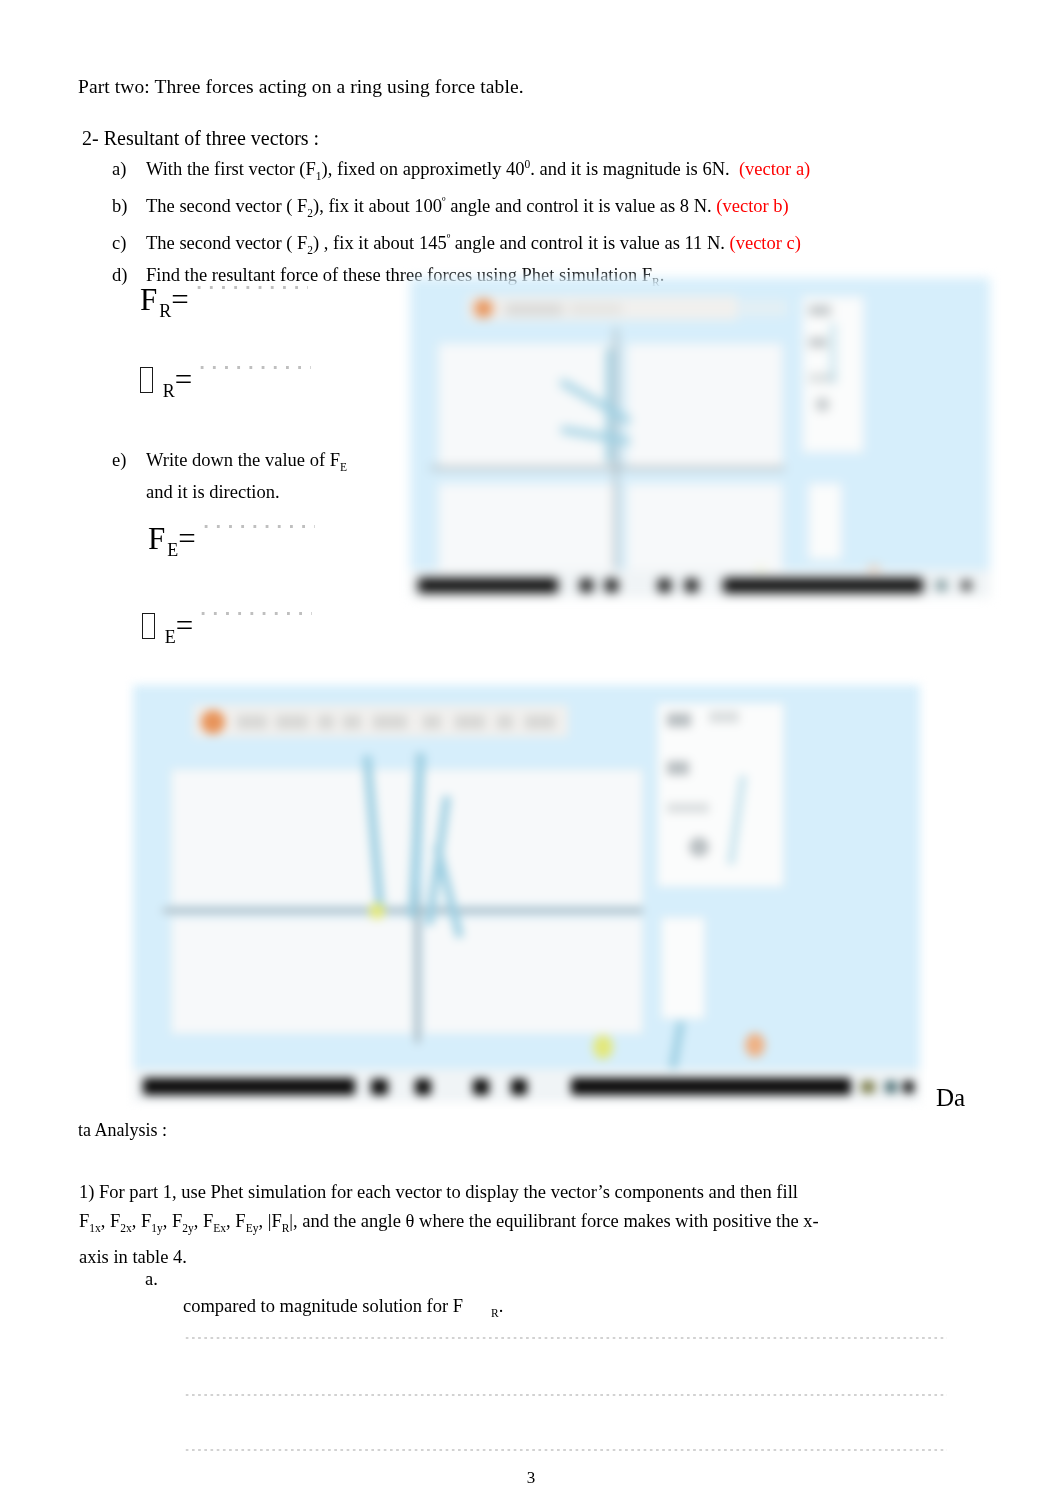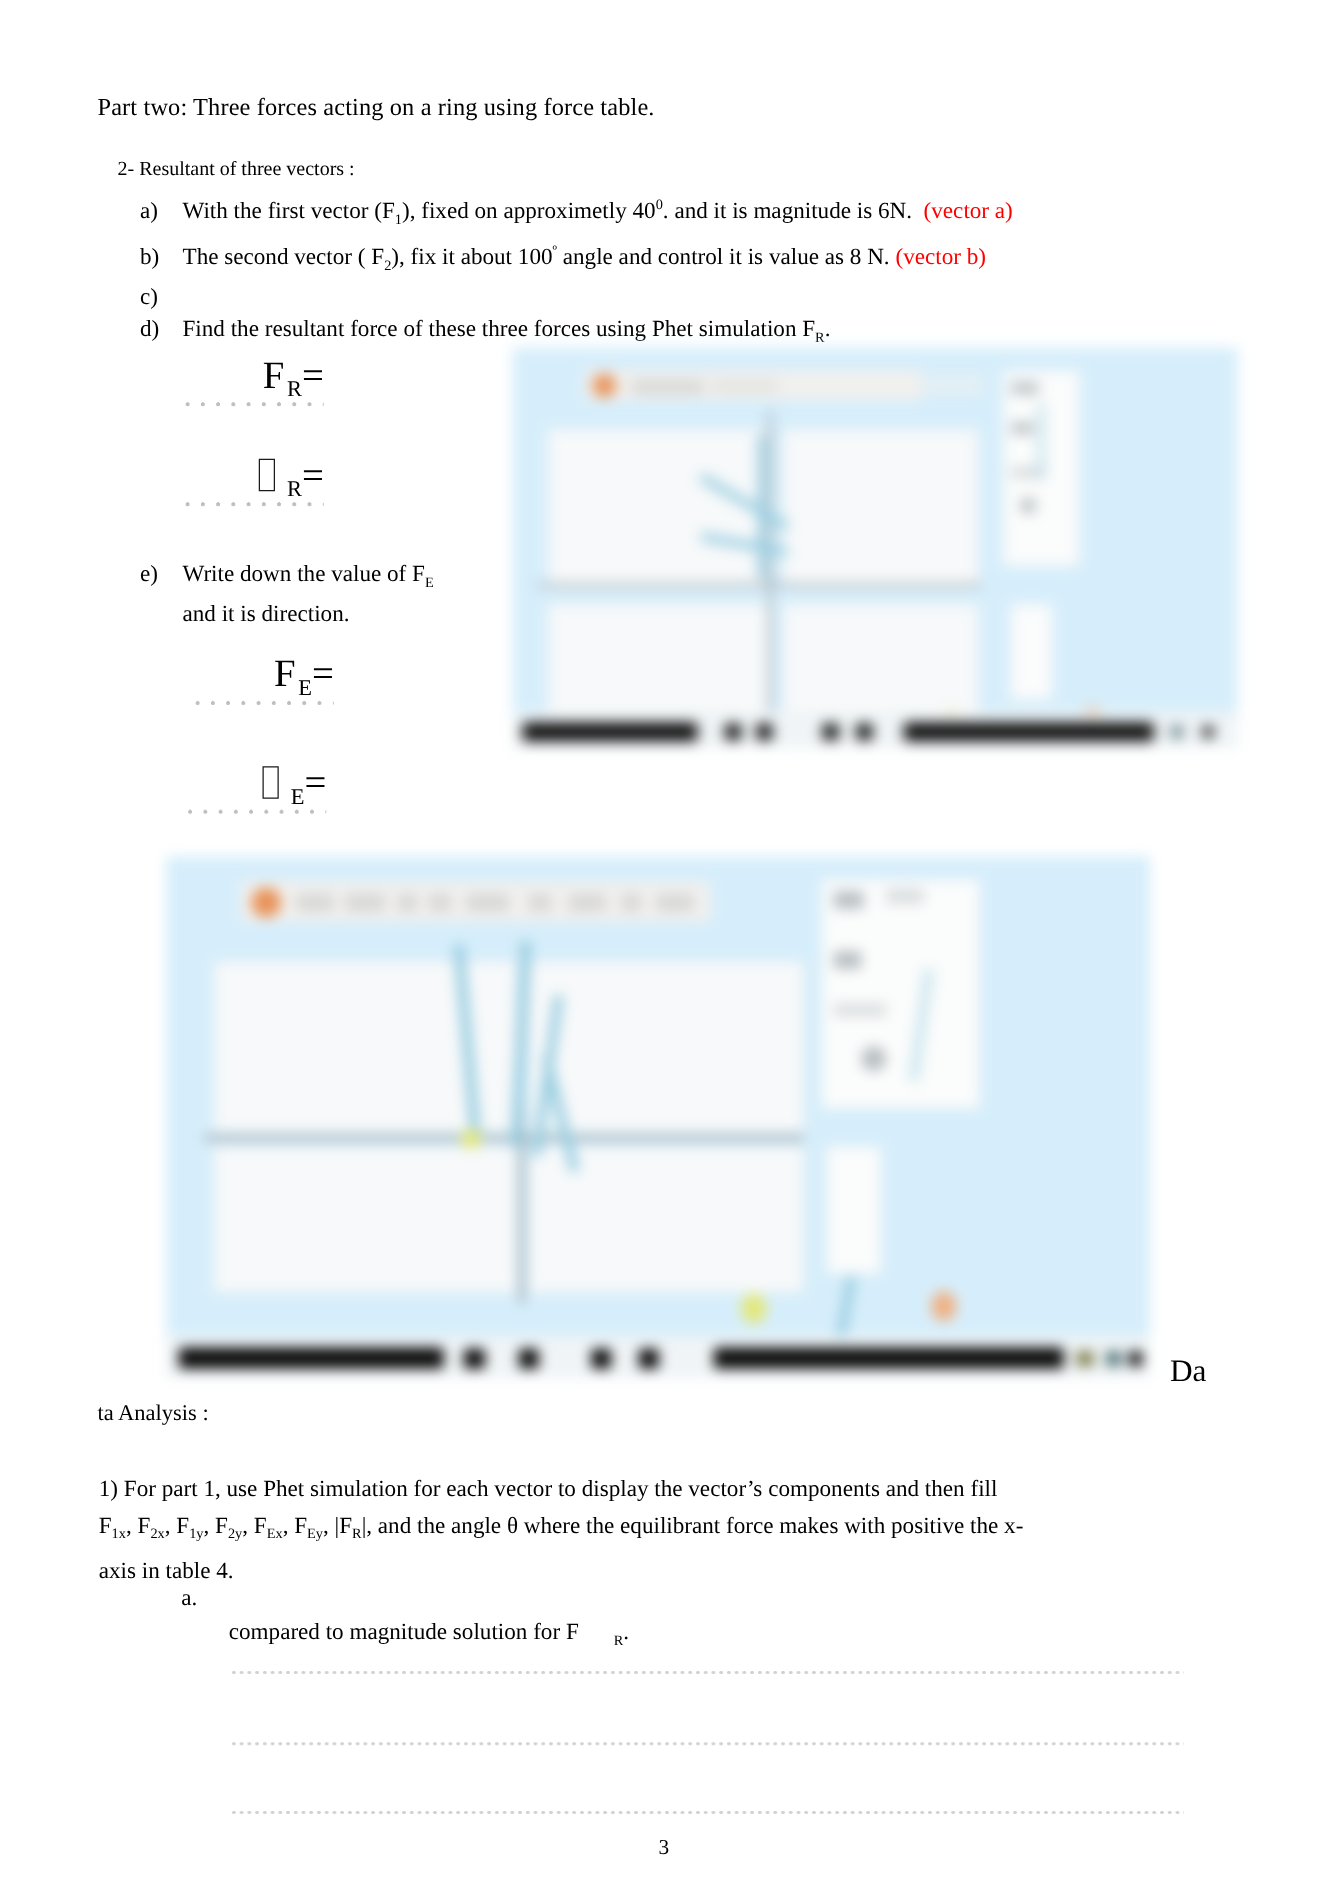--- a/index.html
+++ b/index.html
@@ -29,23 +29,23 @@
 
   .title-line {
     left: 78px;
     top: 28px;
     font-size: 19.5px;
     letter-spacing: 0.1px;
     white-space: nowrap;
   }
 
   .section-line {
-    left: 94px;
+    left: 82px;
     top: 79px;
-    font-size: 16px;
+    font-size: 20px;
     white-space: nowrap;
     text-align: right;
   }
 
   
   .olist {
     position: absolute;
     left: 112px;
     top: 104px;
     width: 840px;
@@ -63,23 +63,22 @@
   }
   .olist-text { flex: 0 0 auto; }
   .red { color: #ff0000; }
   .sup { font-size: 0.62em; vertical-align: super; }
   .sub { font-size: 0.62em; vertical-align: sub; }
 
   
   .blank-block { position: absolute; }
   .blank-row {
     display: flex;
-    align-items: flex-end;
-    white-space: nowrap;
-    flex-direction: column;
+    align-items: flex-start;
+    white-space: nowrap;
   }
   .big-sym {
     font-size: 31px;
     line-height: 1;
   }
   .big-sym .sb {
     font-size: 0.58em;
     vertical-align: sub;
     padding-left: 2px;
   }
@@ -257,20 +256,21 @@
       <span class="olist-text"><span>With the first vector (F</span><span class="sub">1</span><span>), fixed on approximetly 40</span><span class="sup">0</span><span>. and it is magnitude is 6N.</span>&nbsp;&nbsp;<span class="red">(vector a)</span></span>
     </div>
 
     <div class="olist-row">
       <span class="olist-marker">b)</span>
       <span class="olist-text"><span>The second vector ( F</span><span class="sub">2</span><span>), fix it about   100</span><span class="sup">º</span><span> angle and  control it is value as 8 N.</span>&nbsp;<span class="red">(vector b)</span></span>
     </div>
 
     <div class="olist-row">
       <span class="olist-marker">c)</span>
+      <span class="olist-text"><span>The second vector ( F</span><span class="sub">2</span><span>) , fix it about  145</span><span class="sup">º</span><span> angle and  control it is value as 11 N.</span>&nbsp;<span class="red">(vector c)</span></span>
     </div>
 
     <div class="olist-row">
       <span class="olist-marker">d)</span>
       <span class="olist-text"><span>Find the resultant force of these three forces using Phet simulation F</span><span class="sub">R</span><span>.</span></span>
     </div>
   </div>
 
   <div class="blank-block" style="left:140px; top:236px;">
     <div class="blank-row">

